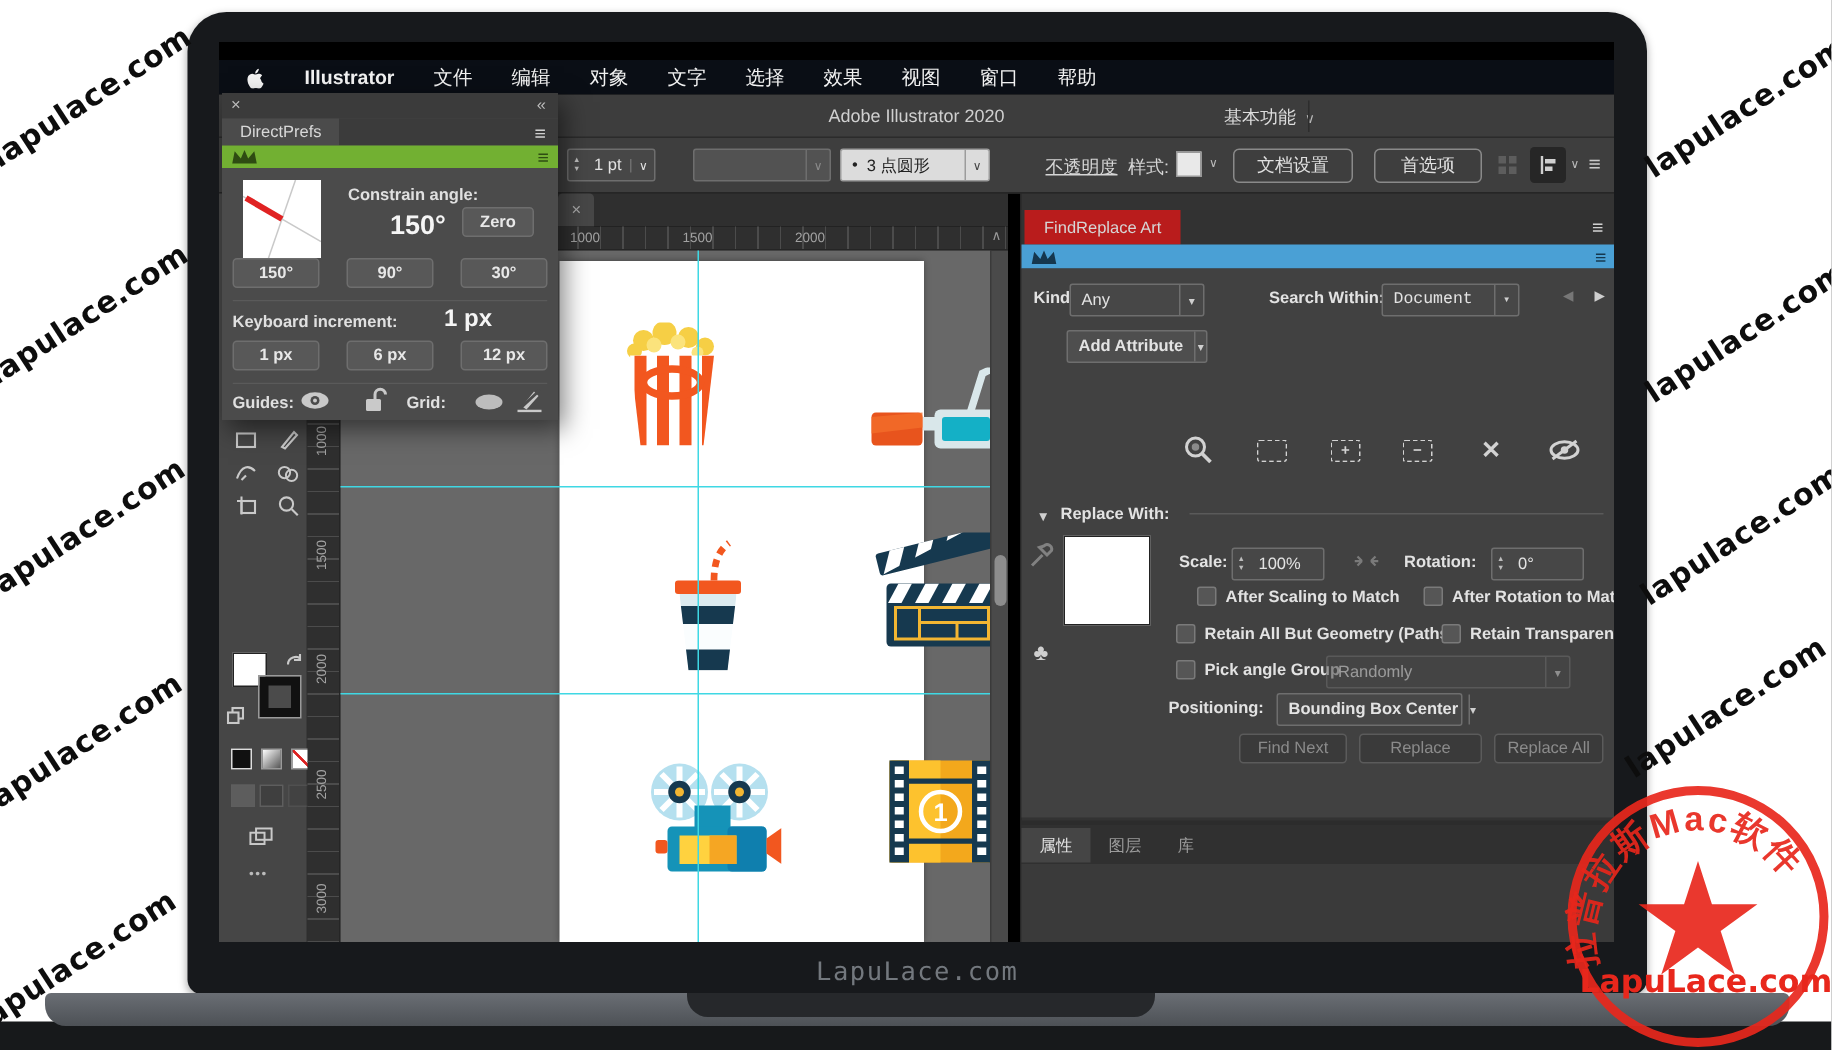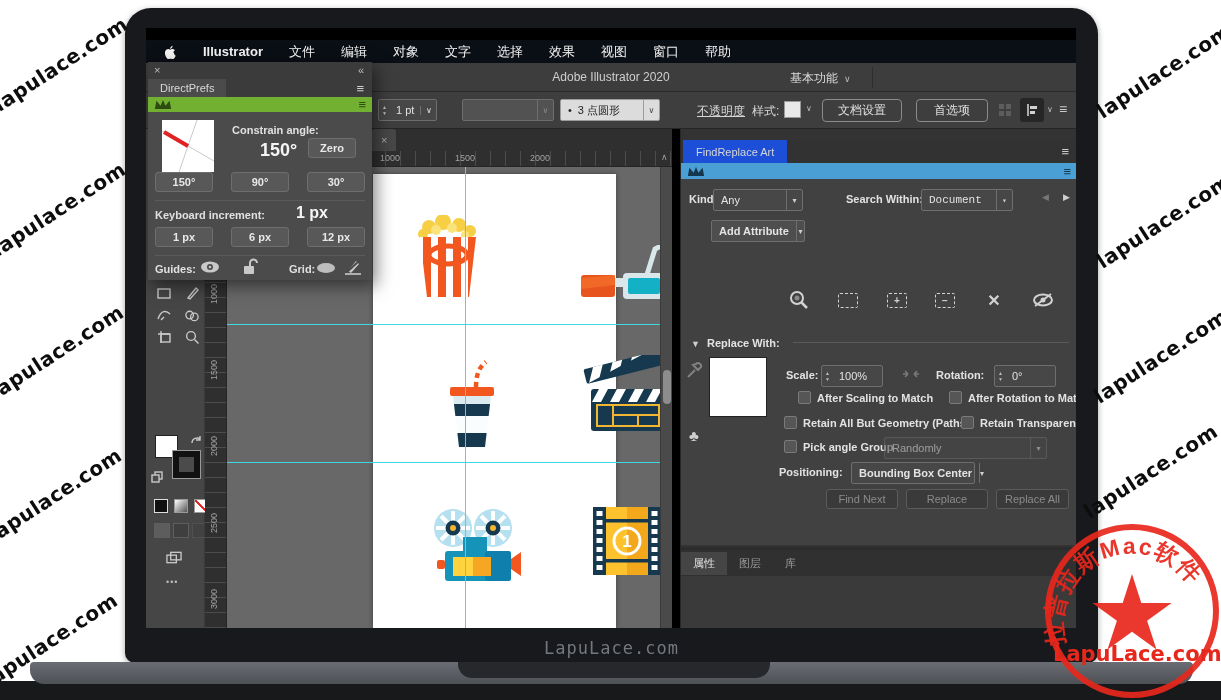--- a/index.html
+++ b/index.html
@@ -19,21 +19,21 @@
   #screen { left:146px; top:28px; width:930px; height:600px; background:#000; }
   #content { left:0; top:12px; width:930px; height:588px; overflow:hidden; }
 
   
   #menubar { left:0; top:0; width:930px; height:23px; background:#0a0e15; display:flex; align-items:center; gap:26px; padding-left:18px; color:#f2f2f2; font-size:13px; white-space:nowrap; }
   #menubar .app { font-weight:bold; }
 
   
   #titlebar { left:0; top:23px; width:930px; height:29px; background:#3d3d3d; border-bottom:1px solid #2b2b2b; color:#cfcfcf; font-size:12px; }
   #app-title { left:0; top:7px; width:930px; text-align:center; }
-  .ws-chip { display:flex; align-items:center; gap:6px; color:#dddddd; font-size:12px; }
+  .ws-chip { display:flex; align-items:center; gap:6px; color:#dddddd; font-size:12px;margin-left:26px; }
   #workspace { left:644px; top:7px; }
   #titlebar-divider { left:726px; top:4px; width:1px; height:21px; background:#2d2d2d; }
   #searchbox { left:736px; top:3px; width:192px; height:23px; background:#434343; border:1px solid #333; border-radius:2px; display:flex; align-items:center; gap:5px; padding:0 7px; }
   #searchbox input { background:transparent; border:none; outline:none; color:#9a9a9a; font-size:12px; width:150px; font-family:"Liberation Sans",sans-serif; }
 
   
   #controlbar { left:0; top:52px; width:1110px; height:37px; background:#3e3e3e; border-bottom:1px solid #262626; color:#d6d6d6; font-size:12px; }
   .dd { display:flex; align-items:stretch; height:22px; background:#474747; border:1px solid #6e6e6e; border-radius:2px; color:#e3e3e3; font-size:11px; }
   .dd .val { display:flex; align-items:center; padding:0 7px; flex:1; white-space:nowrap; }
   .dd .arr { width:16px; display:flex; align-items:center; justify-content:center; border-left:1px solid #6e6e6e; font-size:8px; color:#cfcfcf; }
@@ -83,21 +83,21 @@
   #dp-green { left:0; top:35px; width:224px; height:15px; background:#72b032; display:flex; align-items:center; justify-content:space-between; padding:0 6px; }
   #dp-body { left:0; top:50px; width:224px; height:168px; }
   .dp-btn { position:absolute; width:58px; height:20px; background:#585858; border:1px solid #6e6e6e; border-radius:3px; color:#e8e8e8; font-size:11px; font-weight:bold; display:flex; align-items:center; justify-content:center; }
   .dp-divider { position:absolute; left:7px; width:210px; height:1px; background:#3c3c3c; border-bottom:1px solid #5a5a5a; }
   .dp-label { position:absolute; font-weight:bold; color:#e0e0e0; }
   #dp-preview { left:14px; top:8px; width:52px; height:52px; background:#fff; }
 
   
   #dock { left:534px; top:89px; width:396px; height:499px; background:#333333; border-left:1px solid #272727; }
   #fr-tabbar { left:0; top:11px; width:396px; height:23px; background:#323232; }
-  #fr-tab { left:2px; top:0; height:23px; padding:0 13px; background:#1d4ed8; display:flex; align-items:center; color:#d6d6d6; font-size:11px; }
+  #fr-tab { left:2px; top:0; height:23px; padding:0 13px; background:#b91c1c; display:flex; align-items:center; color:#d6d6d6; font-size:11px; }
   #fr-blue { left:0; top:34px; width:396px; height:16px; background:#4aa0d5; display:flex; align-items:center; justify-content:space-between; padding:0 6px; }
   #fr-body { left:0; top:50px; width:396px; height:366px; background:#414141; color:#dedede; font-size:11px; }
   .fr-label { position:absolute; font-weight:bold; color:#e2e2e2; white-space:nowrap; }
   .checkbox { position:absolute; width:13px; height:13px; background:#565656; border:1px solid #7a7a7a; border-radius:2px; }
   .cb-label { position:absolute; font-weight:bold; color:#e2e2e2; white-space:nowrap; font-size:11px; }
   .ghost-btn { position:absolute; height:20px; background:#3a3a3a; border:1px solid #5b5b5b; border-radius:3px; color:#8b8b8b; font-size:11px; display:flex; align-items:center; justify-content:center; }
   .fr-icon { position:absolute; width:24px; height:22px; display:flex; align-items:center; justify-content:center; color:#d2d2d2; }
   .marquee { width:20px; height:15px; border:1.5px dashed #d2d2d2; border-radius:2px; display:flex; align-items:center; justify-content:center; font-size:10px; color:#d2d2d2; font-weight:bold; }
   #fr-bottombar { left:0; top:418px; width:396px; height:3px; background:#2c2c2c; }
   #bottom-tabs { left:0; top:421px; width:396px; height:26px; background:#303030; display:flex; align-items:center; }
@@ -495,21 +495,21 @@
                 <circle cx="10" cy="7" r="3" fill="#4b4b4b"></circle>
                 <circle cx="10" cy="7" r="1.3" fill="#c9c9c9"></circle>
               </svg>
         </span>
         <span class="abs" style="left:94px; top:146px;">
           <svg width="16" height="17" viewBox="0 0 16 17">
                 <rect x="2" y="8" width="10" height="8" rx="1" fill="#c9c9c9"></rect>
                 <path d="M8 8 V5 a3.5 3.5 0 0 1 7 0" stroke="#c9c9c9" stroke-width="2" fill="none"></path>
               </svg>
         </span>
-        <span class="dp-label" style="left:141px; top:151px;text-align:right;">Grid:</span>
+        <span class="dp-label" style="left:123px; top:151px;text-align:right;">Grid:</span>
         <span class="abs" style="left:168px; top:150px;">
           <svg width="20" height="12" viewBox="0 0 20 12">
                 <ellipse cx="10" cy="6" rx="9" ry="5" fill="#bdbdbd"></ellipse>
               </svg>
         </span>
         <span class="abs" style="left:196px; top:146px;">
           <svg width="18" height="17" viewBox="0 0 18 17">
                 <path d="M4 13 L12 3 L15 6 L7 15 Z" fill="#c9c9c9"></path>
                 <line x1="2" y1="15" x2="16" y2="2" stroke="#4b4b4b" stroke-width="2"></line>
                 <line x1="1" y1="16" x2="17" y2="16" stroke="#c9c9c9" stroke-width="1.6"></line>

